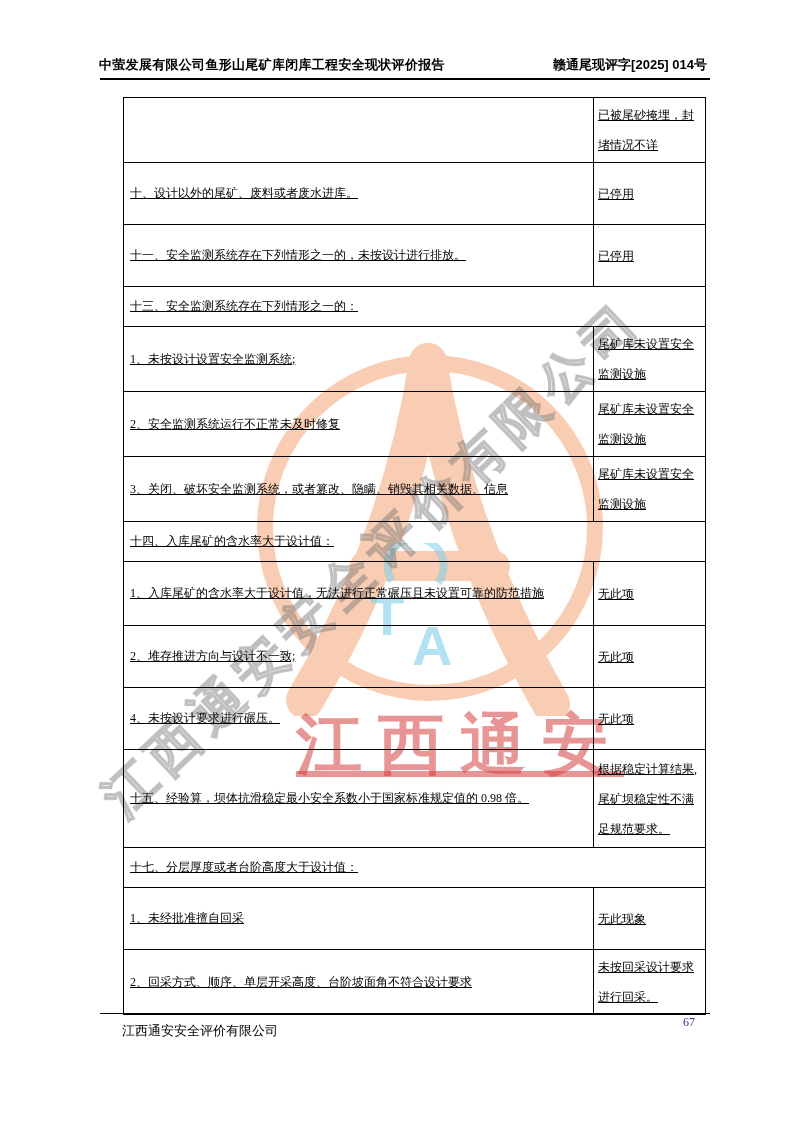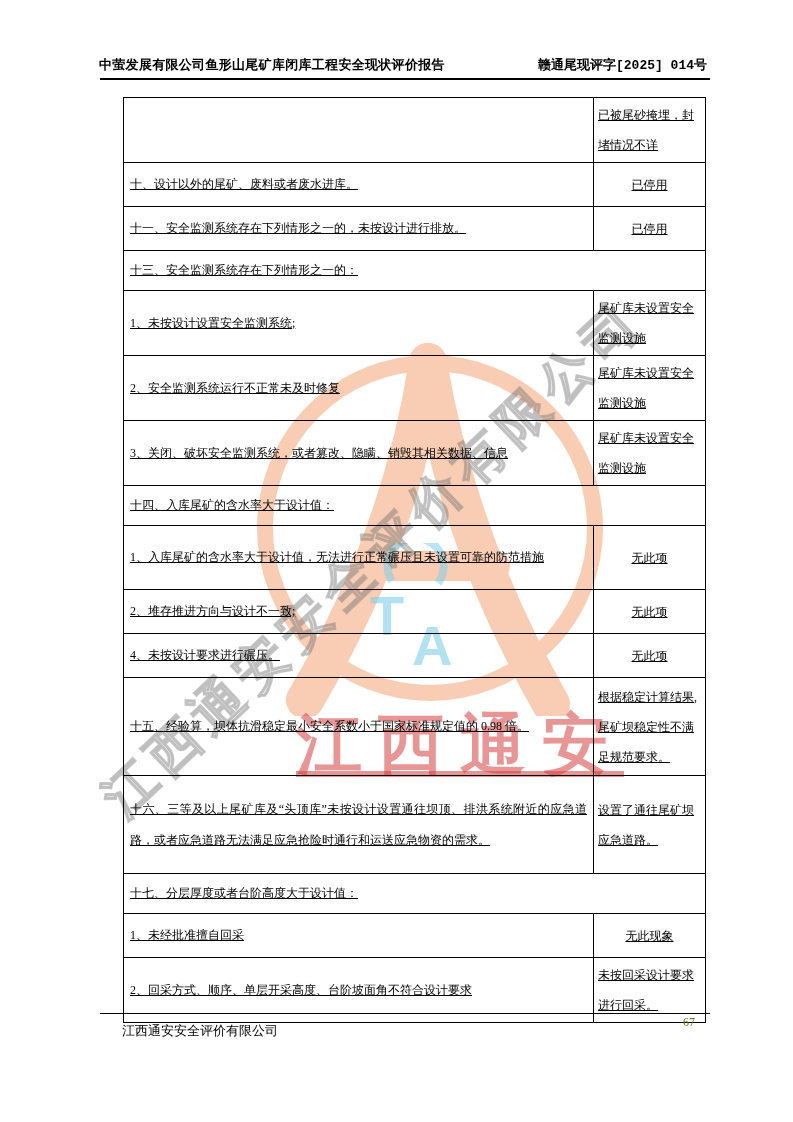--- a/index.html
+++ b/index.html
@@ -1,45 +1,45 @@
 <!DOCTYPE html>
 <html><head>
 <meta charset="utf-8">
 <style>
   html,body{margin:0;padding:0;background:#fff;}
   .page{position:relative;width:793px;height:1122px;background:#fff;overflow:hidden;
         font-family:"Liberation Serif", serif;color:#000;}
   
   .hdr-left{position:absolute;left:99px;top:56px;font-family:"Liberation Sans",sans-serif;
             font-weight:700;font-size:13px;letter-spacing:0.3px;}
-  .hdr-right{position:absolute;right:86px;top:56px;font-family:Liberation Mono, monospace;
+  .hdr-right{position:absolute;right:86px;top:56px;font-family:Liberation Sans, sans-serif;
              font-weight:700;font-size:13px;}
   .hdr-rule{position:absolute;left:100px;top:78px;width:610px;height:0;border-top:2px solid #000;}
   
   .ftr-rule{position:absolute;left:100px;top:1013px;width:610px;height:0;border-top:1.5px solid #000;}
   .ftr-company{position:absolute;left:122px;top:1022px;font-family:"Liberation Sans",sans-serif;
                font-size:13px;}
-  .ftr-page{position:absolute;left:683px;top:1015px;font-size:12px;color:#4d7c0f;}
+  .ftr-page{position:absolute;left:683px;top:1015px;font-size:12px;color:#4c1d95;}
   
   .wm{position:absolute;pointer-events:none;}
   .wm-diag{left:112px;top:772px;transform-origin:0 50%;transform:rotate(-43.5deg);
            white-space:nowrap;font-family:"Liberation Sans",sans-serif;font-weight:700;
            font-size:52px;letter-spacing:8px;color:rgba(130,130,130,0.14);
            -webkit-text-stroke:1.5px rgba(115,115,115,0.38);}
   .wm-red{left:296px;top:700px;font-family:"Liberation Sans",sans-serif;font-weight:700;
           font-size:66px;letter-spacing:16px;color:rgba(214,62,62,0.55);white-space:nowrap;text-decoration:underline;}
   
   table.main{position:absolute;left:123px;top:97px;width:582px;border-collapse:collapse;
              table-layout:fixed;background:transparent;}
   table.main td{border:1.5px solid #000;vertical-align:middle;font-size:12px;
                 background:transparent;overflow:hidden;text-decoration:underline;}
-  td.l{text-align:justify;text-justify:inter-ideograph;padding:6px 6px;line-height:31px;}
+  td.l{text-align:justify;text-justify:inter-ideograph;padding:15px 6px;line-height:31px;}
   td.sp{text-align:left;padding:4px 6px;line-height:31px;}
   td.r{width:112px;padding:2px 4px;line-height:30px;font-size:13px;text-align:left;}
-  td.rc{text-align:center;}
+  td.rc{text-align:left;}
 </style>
 </head>
 <body>
 
 <div class="page">
 
   <svg class="wm" style="left:243px;top:338px;" width="376" height="378" viewBox="0 0 376 378">
     <g stroke="#f08a4c" fill="none" opacity="0.42" stroke-linecap="round">
       <circle cx="187" cy="190" r="165" stroke-width="16"></circle>
       <path d="M185,24 Q158,200 62,362" stroke-width="38"></path>
@@ -107,24 +107,20 @@
         <td class="r rc">无此项</td>
       </tr>
       <tr style="height:32px">
         <td class="l">4、未按设计要求进行碾压。</td>
         <td class="r rc">无此项</td>
       </tr>
       <tr style="height:98px">
         <td class="l">十五、经验算，坝体抗滑稳定最小安全系数小于国家标准规定值的 0.98 倍。</td>
         <td class="r">根据稳定计算结果,尾矿坝稳定性不满足规范要求。</td>
       </tr>
-      <tr style="height:98px">
-        <td class="l">十六、三等及以上尾矿库及“头顶库”未按设计设置通往坝顶、排洪系统附近的应急道路，或者应急道路无法满足应急抢险时通行和运送应急物资的需求。</td>
-        <td class="r">设置了通往尾矿坝应急道路。</td>
-      </tr>
       <tr style="height:32px">
         <td class="sp" colspan="2">十七、分层厚度或者台阶高度大于设计值：</td>
       </tr>
       <tr style="height:32px">
         <td class="l">1、未经批准擅自回采</td>
         <td class="r rc">无此现象</td>
       </tr>
       <tr style="height:64px">
         <td class="l">2、回采方式、顺序、单层开采高度、台阶坡面角不符合设计要求</td>
         <td class="r">未按回采设计要求进行回采。</td>

